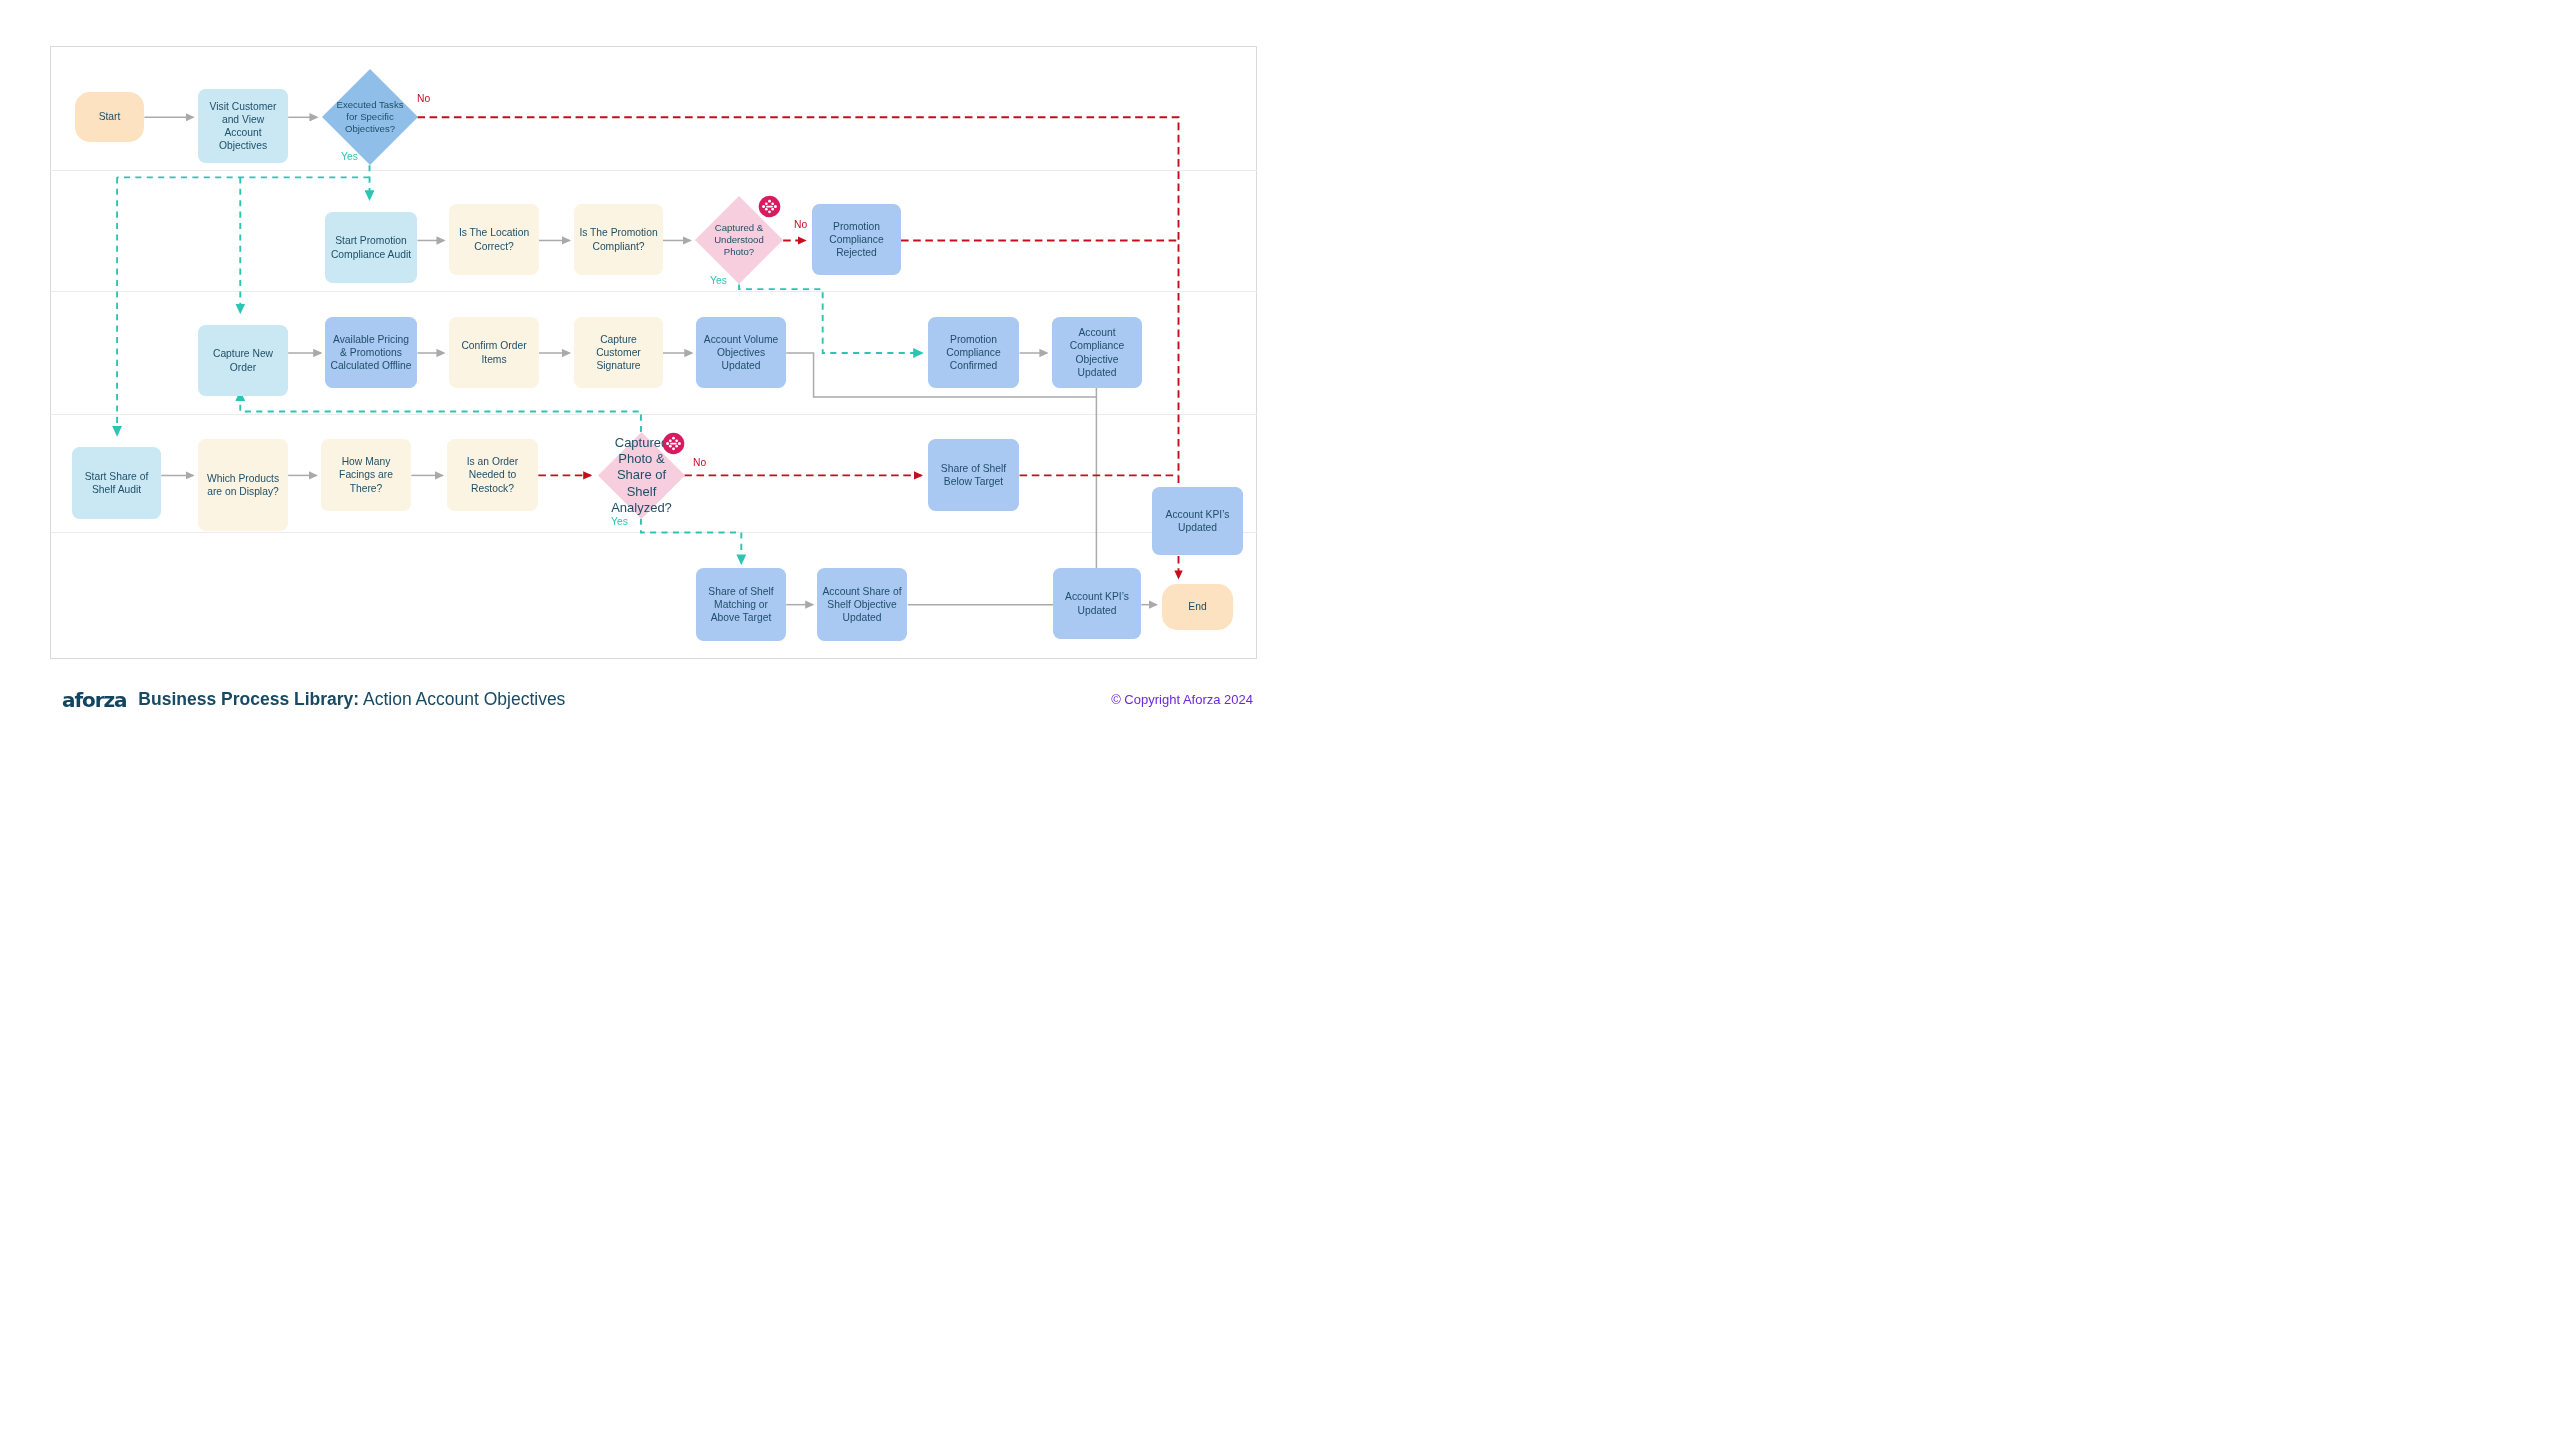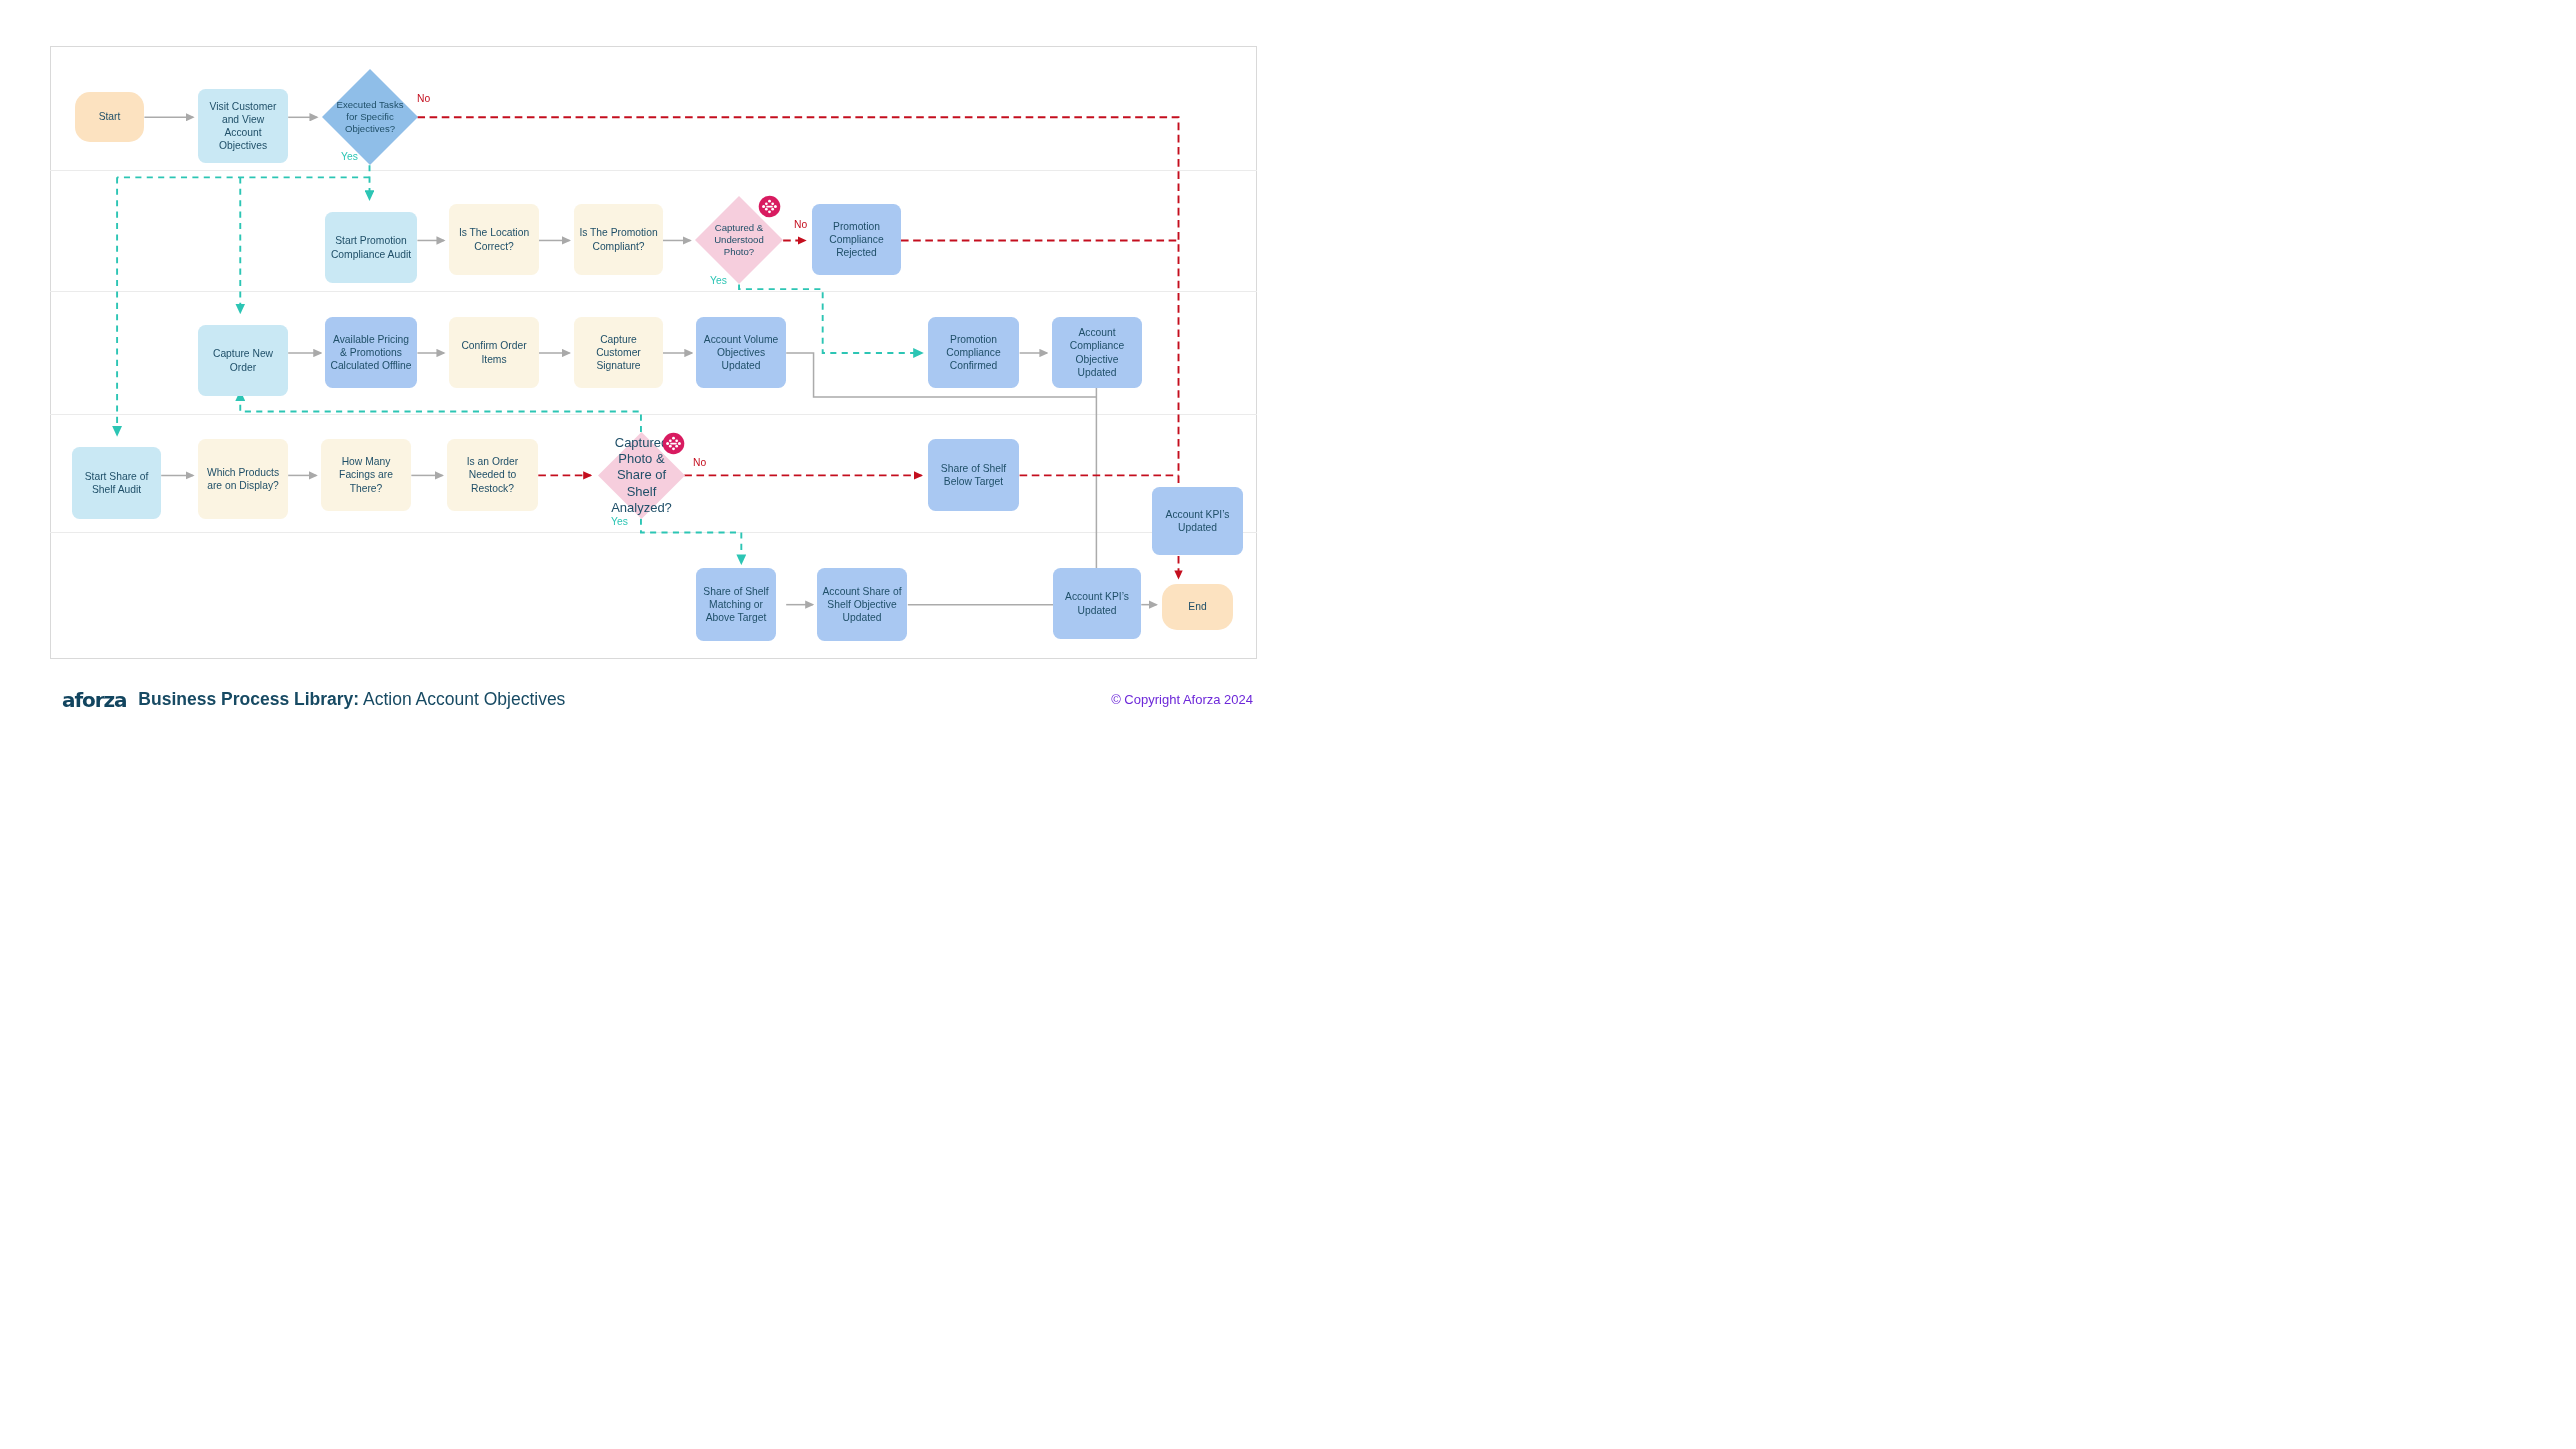--- a/index.html
+++ b/index.html
@@ -178,21 +178,21 @@
   <div class="node blue" style="left:928px;top:317px;width:91px;height:71px">
       <span>Promotion Compliance Confirmed</span>
     </div>
   <div class="node blue" style="left:1052px;top:317px;width:90px;height:71px">
       <span>Account Compliance Objective Updated</span>
     </div>
 
   <div class="node cyan" style="left:72px;top:439px;width:89px;height:72px">
       <span>Start Share of Shelf Audit</span>
     </div>
-  <div class="node cream" style="left:198px;top:439px;width:90px;height:80px">
+  <div class="node cream" style="left:198px;top:439px;width:90px;height:92px">
       <span>Which Products are on Display?</span>
     </div>
   <div class="node cream" style="left:321px;top:439px;width:90px;height:72px">
       <span>How Many Facings are There?</span>
     </div>
   <div class="node cream" style="left:447px;top:439px;width:91px;height:72px">
       <span>Is an Order Needed to Restock?</span>
     </div>
   <div class="diamond" style="left:598px;top:432px;width:87px;height:87px">
     <div class="shape dpink"></div>
@@ -216,21 +216,21 @@
   </svg>
   <span class="elabel lbl-no" style="left:693px;top:457px">No</span>
   <span class="elabel lbl-yes" style="left:611px;top:516px">Yes</span>
   <div class="node blue" style="left:928px;top:439px;width:91px;height:72px">
       <span>Share of Shelf Below Target</span>
     </div>
   <div class="node blue" style="left:1152px;top:487px;width:91px;height:68px">
       <span>Account KPI’s Updated</span>
     </div>
 
-  <div class="node blue" style="left:696px;top:568px;width:80px;height:73px">
+  <div class="node blue" style="left:696px;top:568px;width:90px;height:73px">
       <span>Share of Shelf Matching or Above Target</span>
     </div>
   <div class="node blue" style="left:817px;top:568px;width:90px;height:73px">
       <span>Account Share of Shelf Objective Updated</span>
     </div>
   <div class="node blue" style="left:1053px;top:568px;width:88px;height:71px">
       <span>Account KPI’s Updated</span>
     </div>
   <div class="node peach" style="left:1162px;top:584px;width:71px;height:46px">
       <span>End</span>

